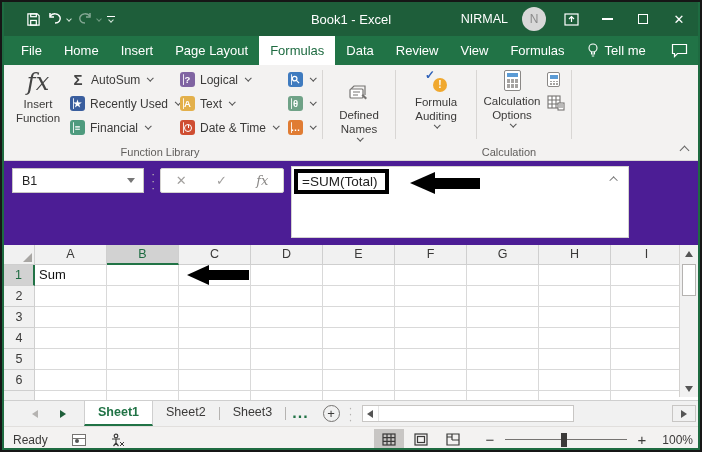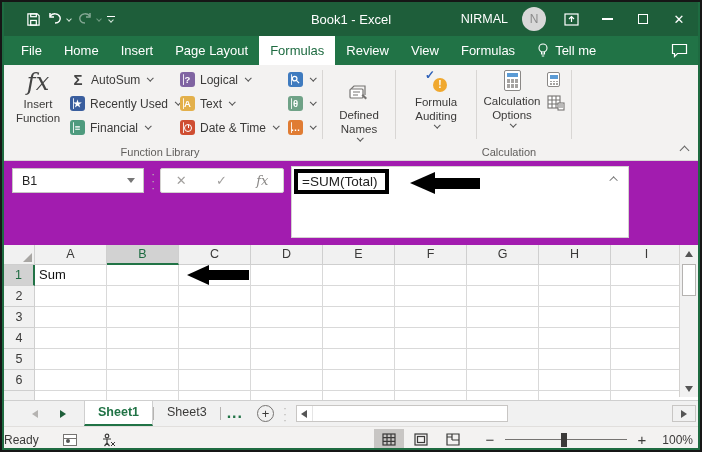--- a/index.html
+++ b/index.html
@@ -75,21 +75,21 @@
   .calcicon { width:17px; height:21px; border:1px solid #8a8886; border-radius:2px; background:#fff;
     padding:2px; display:flex; flex-direction:column; gap:2px; }
   .calcicon .scr { height:4px; background:#5b9bd5; }
   .calcicon .keys { flex:1; display:grid; grid-template-columns:1fr 1fr 1fr; gap:1px; }
   .calcicon .keys i { background:#a5a3a1; }
   .calcicon.small { width:13px; height:15px; padding:1.5px; }
   .smallcol { display:flex; flex-direction:column; justify-content:flex-start; gap:8px; padding:4px 4px 0 2px; }
   .smallbtn { display:flex; align-items:center; gap:2px; }
 
   
-  .fxrow { position:absolute; left:2px; top:159px; width:698px; height:84px; background:#a21caf; }
+  .fxrow { position:absolute; left:2px; top:159px; width:698px; height:84px; background:#4c1d95; }
   .namebox { position:absolute; left:8px; top:7px; width:132px; height:25px; background:#fff;
     border:1px solid #c8c6c4; display:flex; align-items:center; font-size:12.5px; color:#222; padding-left:9px; }
   .namebox .dd { margin-left:auto; margin-right:8px; width:0; height:0;
     border-left:4px solid transparent; border-right:4px solid transparent; border-top:5px solid #777; }
   .vdots { position:absolute; left:147px; top:9px; color:#b5b3b1; font-size:13px; letter-spacing:0; line-height:7px; }
   .fxbtns { position:absolute; left:156px; top:7px; width:124px; height:25px; background:#fff;
     border:1px solid #d4d2d0; border-radius:2px; display:flex; align-items:center;
     justify-content:space-around; color:#a19f9d; }
   .fxbtns .x { font-size:13px; } .fxbtns .ck { font-size:13px; }
   .fxbtns .fx { font-family:"DejaVu Serif", serif; font-style:italic; font-size:13px; color:#8a8886; }
@@ -165,21 +165,21 @@
   .hscroll { align-self:center; width:212px; height:17px; background:#fff; border:1px solid #c8c6c4;
     display:flex; align-items:center; }
   .hs-left { width:16px; height:100%; display:flex; align-items:center; justify-content:center;
     border-right:1px solid #e5e5e5; }
   .hs-right-box { margin-left:auto; margin-right:6px; align-self:center; width:24px; height:17px;
     background:#f1f1f1; border:1px solid #c8c6c4; display:flex; align-items:center; justify-content:center; }
 
   
   .statusbar { position:absolute; left:2px; top:424px; width:698px; height:26px; background:#f3f2f1;
     border-top:1px solid #e1dfdd; display:flex; align-items:center; font-size:12px; color:#3b3a39; }
-  .sb-ready { }
+  .sb-ready { margin-left:9px; }
   .macro-icon { margin-left:24px; width:14px; height:12px; border:1px solid #767472; position:relative; background:#fff; }
   .macro-icon::before { content:""; position:absolute; left:0; top:3px; right:0; height:1px; background:#767472; }
   .macro-icon::after { content:""; position:absolute; left:2px; bottom:1.5px; width:4px; height:4px;
     border-radius:50%; background:#555; }
   .acc-group { display:flex; align-items:center; gap:6px; margin-left:24px; }
   .viewbtns { margin-left:auto; display:flex; align-items:center; gap:2px; }
   .viewbtn { width:30px; height:22px; display:flex; align-items:center; justify-content:center; }
   .viewbtn.sel { background:#c8c6c4; }
   .zoomctl { display:flex; align-items:center; margin-left:16px; margin-right:9px; gap:9px; }
   .zoom-minus, .zoom-plus { font-size:15px; color:#3b3a39; width:12px; text-align:center; }
@@ -241,20 +241,21 @@
       <span class="cap-btn">✕</span>
     </div>
   </div>
 
   <div class="tabrow">
     <span class="rtab">File</span>
     <span class="rtab">Home</span>
     <span class="rtab">Insert</span>
     <span class="rtab">Page Layout</span>
     <span class="rtab active">Formulas</span>
+    <span class="rtab">Data</span>
     <span class="rtab">Review</span>
     <span class="rtab">View</span>
     <span class="rtab">Formulas</span>
     <span class="tellme">
       <svg width="12" height="15" viewBox="0 0 12 15" fill="none" stroke="#fff" stroke-width="1.1">
         <circle cx="6" cy="5" r="4"></circle>
           <path d="M4.5 9 v2 h3 v-2 M4.8 13 h2.4"></path>
       </svg>
       <span>Tell me</span>
     </span>
@@ -459,20 +460,21 @@
         <span class="tri-down"></span>
       </div>
   </div>
 
   <div class="sheetbar">
     <div class="nav-arrows">
       <span class="tri-left dim"></span>
       <span class="tri-right dark"></span>
     </div>
     <span class="sheettab active">Sheet1</span>
+    <span class="sheettab">Sheet2</span>
     <span class="tabsep"></span>
     <span class="sheettab">Sheet3</span>
     <span class="tabsep"></span>
     <span class="more-sheets">...</span>
     <span class="addsheet">+</span>
     <span class="sb-dots">·<br>·<br>·</span>
     <span class="hscroll">
       <span class="hs-left">
           <span class="tri-left"></span>
         </span>

